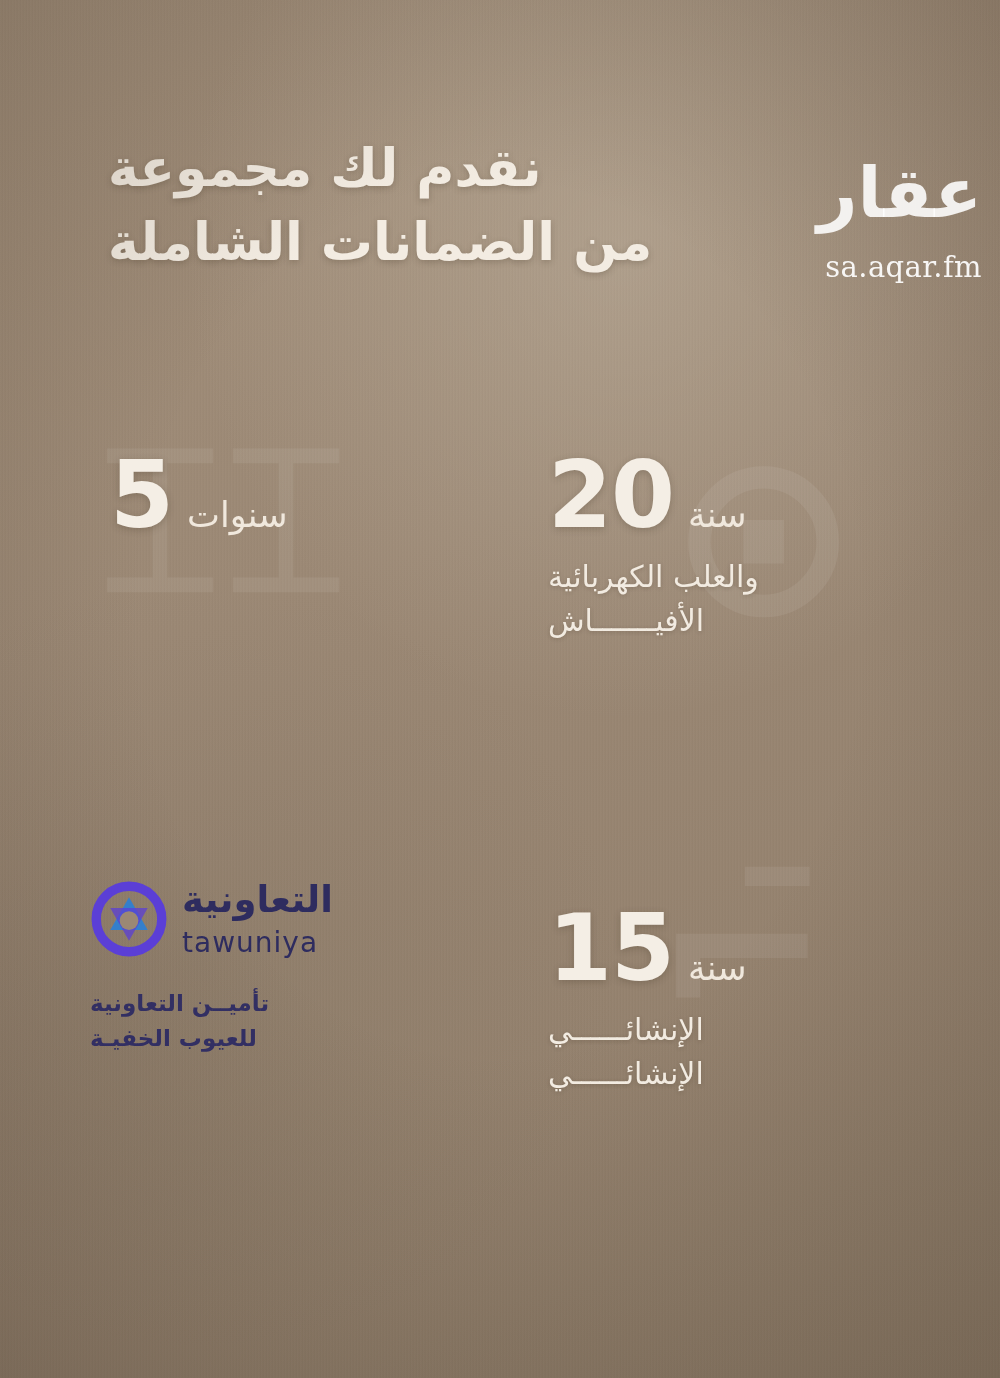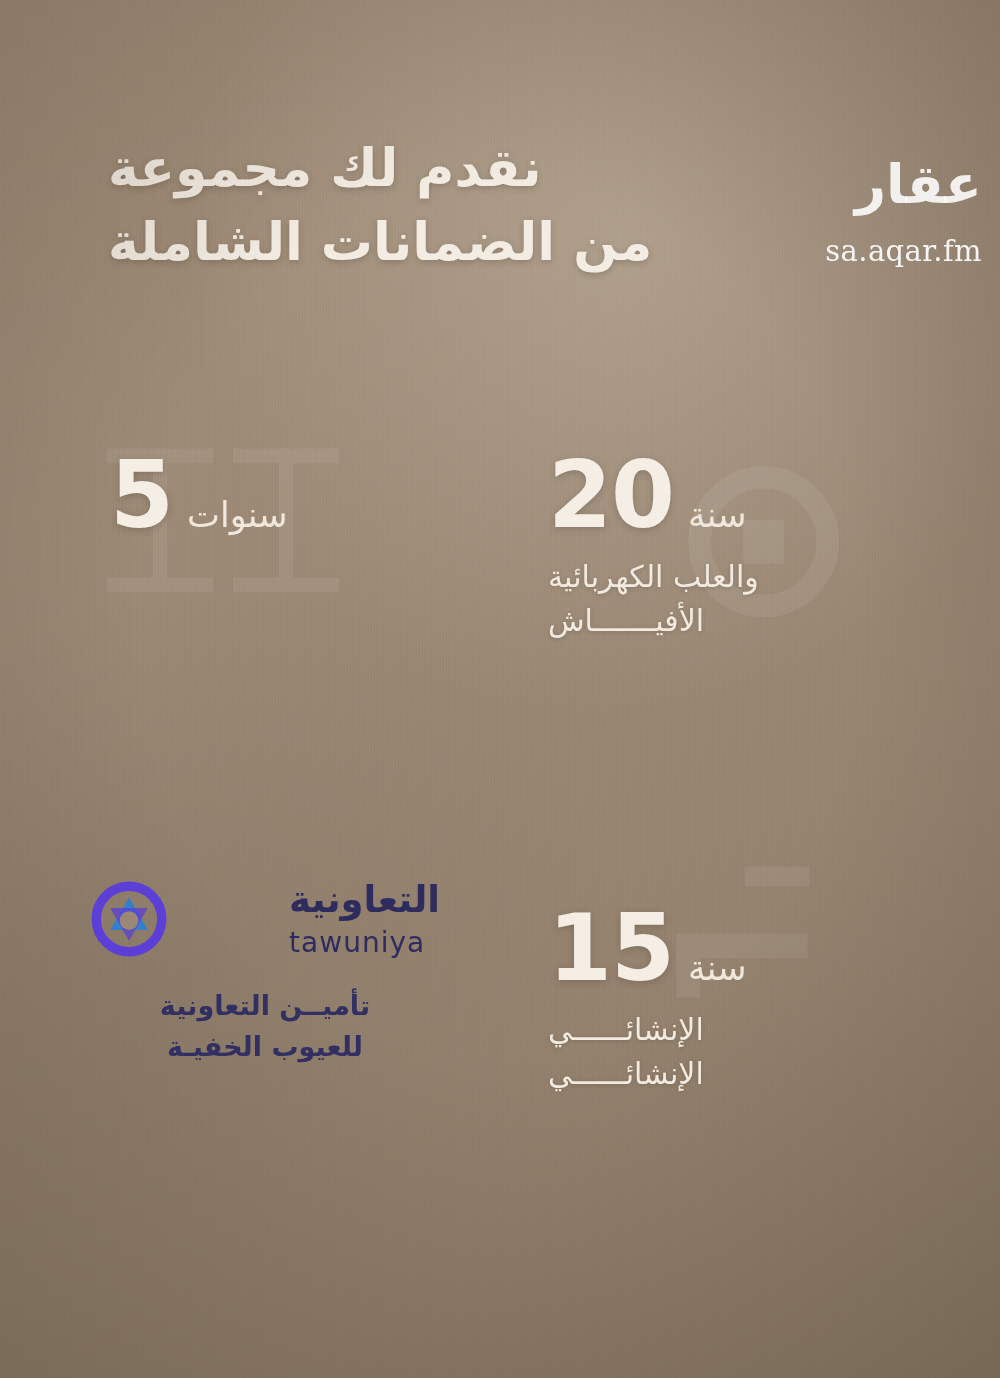--- a/index.html
+++ b/index.html
@@ -47,21 +47,21 @@
     position: absolute;
     top: 158px;
     right: 18px;
     text-align: right;
     color: rgba(255,255,255,0.80);
     line-height: 1;
     z-index: 8;
   }
   .watermark .wm-ar {
     font-family: "DejaVu Sans", sans-serif;
-    font-size: 54px;
+    font-size: 70px;
     font-weight: 700;
     letter-spacing: 1px;
     color: rgba(255,255,255,0.88);
     display: block;
     margin-bottom: 2px;
   }
   .watermark .wm-url {
     font-family: "DejaVu Serif", serif;
     font-size: 29px;
     color: rgba(255,255,255,0.92);
@@ -186,21 +186,21 @@
     position: absolute;
     top: 880px;
     right: 560px;
     width: 350px;
     direction: rtl;
     z-index: 6;
   }
   .brand-row {
     display: flex;
     align-items: center;
-    justify-content: space-between;
+    justify-content: flex-end;
     gap: 14px;
   }
   .brand-logo {
     width: 78px;
     height: 78px;
     flex: 0 0 78px;
     position: relative;
   }
   .brand-wordmark {
     text-align: left;
@@ -219,23 +219,23 @@
     font-size: 28px;
     font-weight: 400;
     letter-spacing: 1px;
     direction: ltr;
     text-align: left;
     color: #2e2c5f;
     margin-top: 8px;
   }
   .brand-caption {
     margin-top: 28px;
-    text-align: center;
+    text-align: left;
     color: #322f63;
-    font-size: 27px;
+    font-size: 23px;
     font-weight: 700;
     line-height: 1.5;
   }
   .brand-caption span { display: block; }
 </style>
 </head>
 <body>
 
 <div class="poster">
   <div class="texture"></div>

